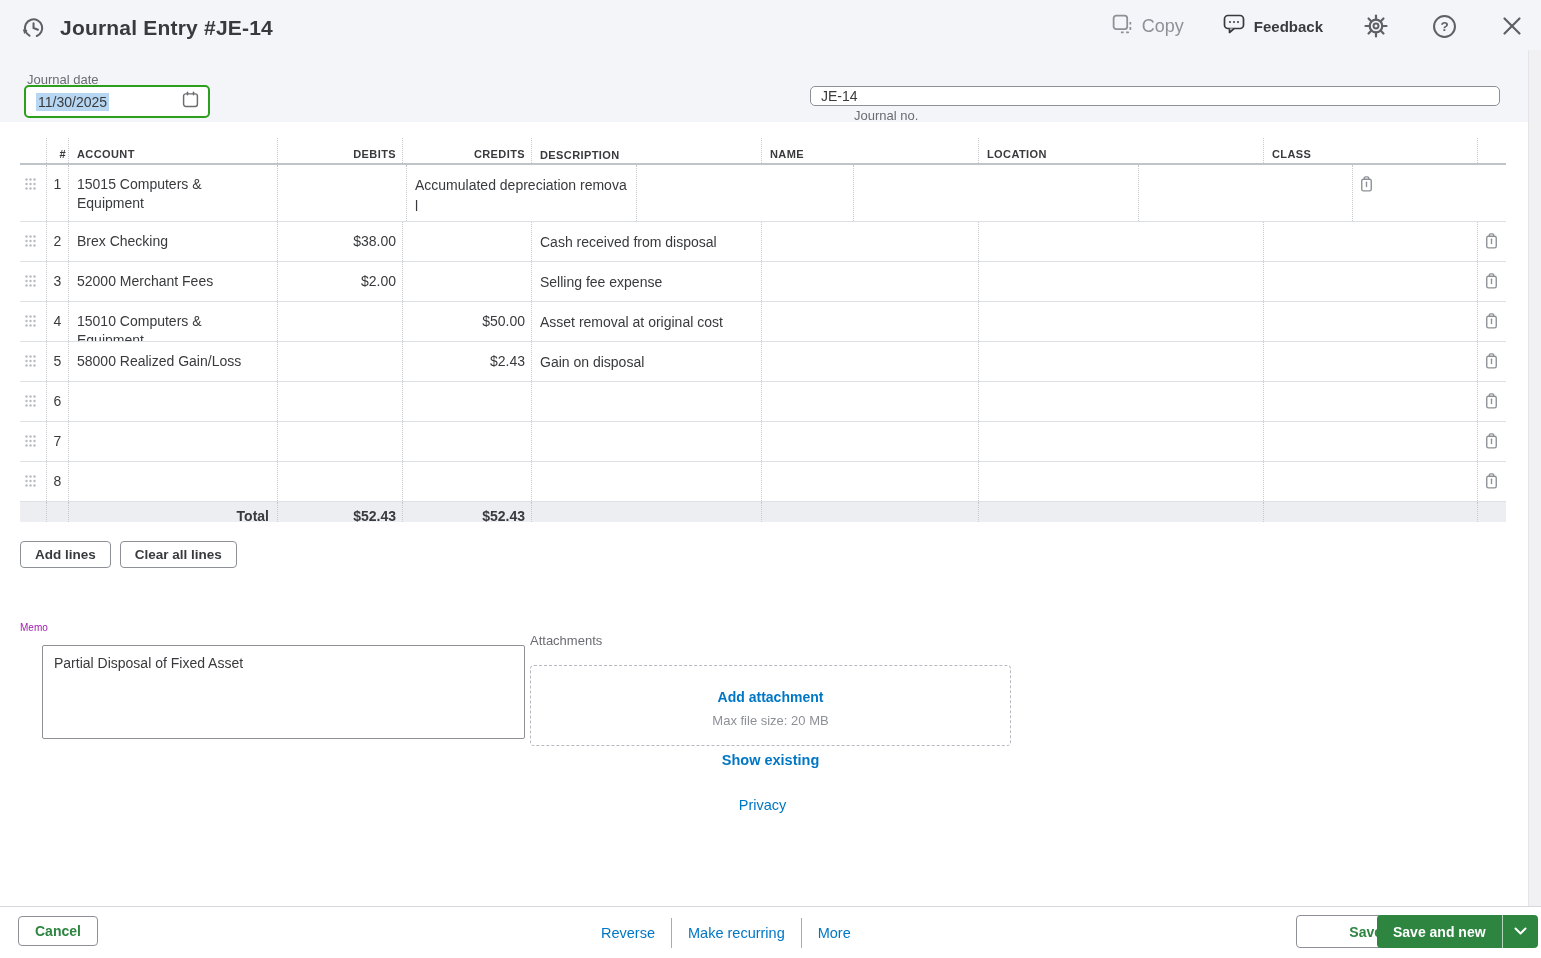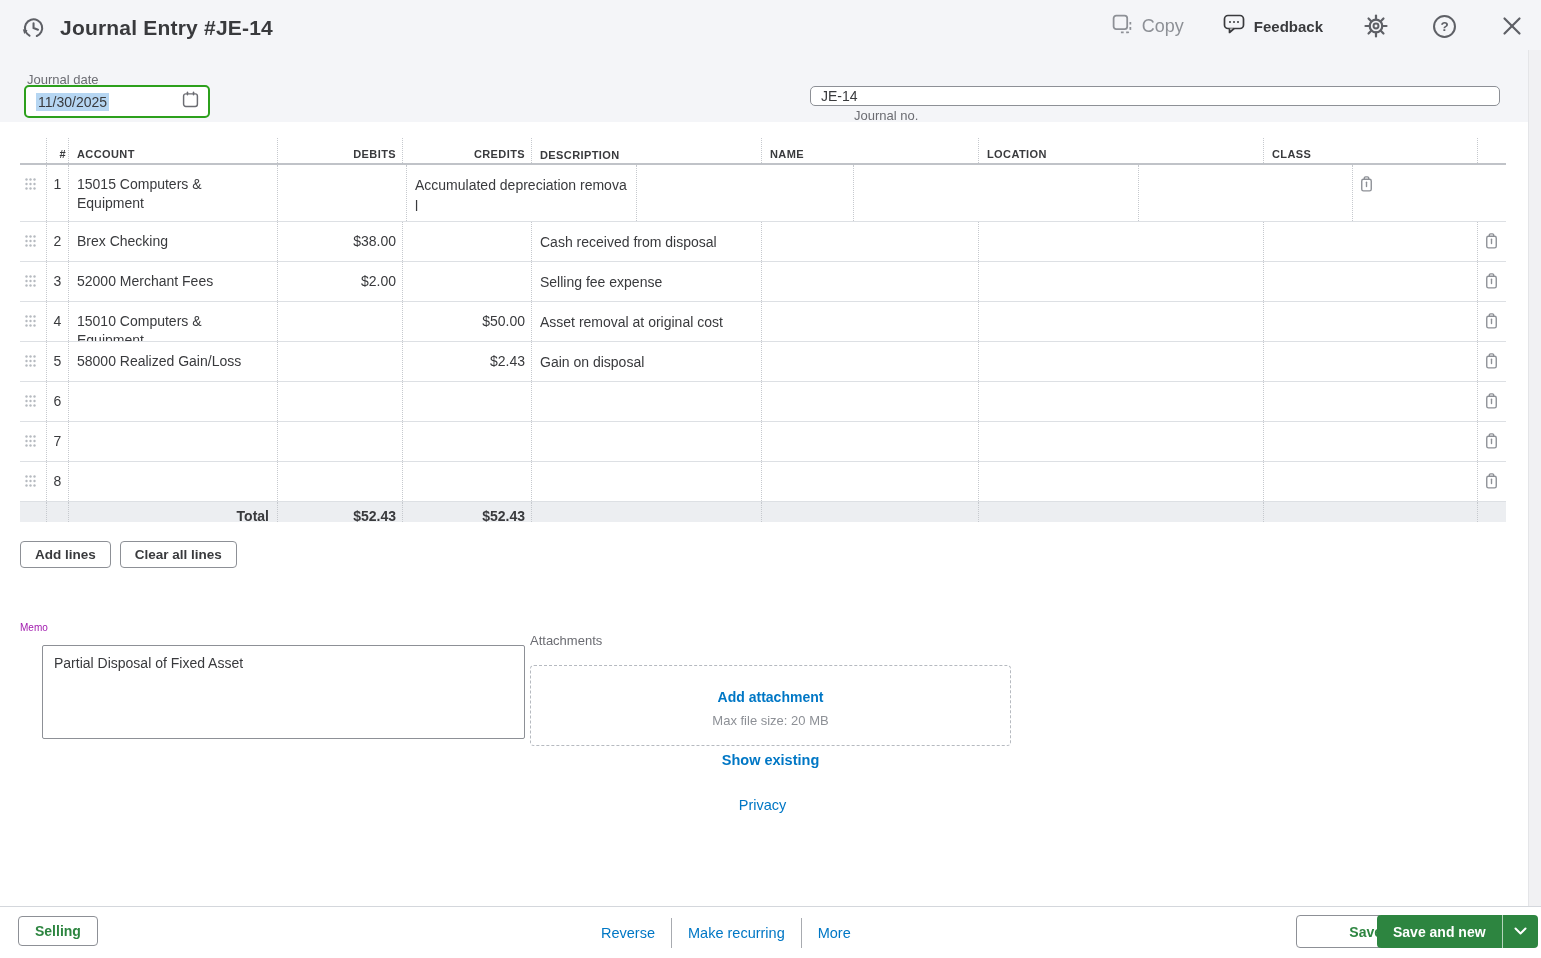--- a/index.html
+++ b/index.html
@@ -443,21 +443,21 @@
 <div class="attach-box">
   <span class="attach-add">Add attachment</span>
   <div class="attach-max">Max file size: 20 MB</div>
 </div>
 <div class="show-existing">Show existing</div>
 <div class="privacy">Privacy</div>
 
 <div class="scrollbar"></div>
 
 <div class="footer">
-  <button class="cancel-btn">Selling</button>
+  <button class="cancel-btn">Cancel</button>
   <div class="mid-links">
     <span class="flink">Reverse</span>
     <span class="vsep"></span>
     <span class="flink">Make recurring</span>
     <span class="vsep"></span>
     <span class="flink">More</span>
   </div>
   <button class="save-btn">Save</button>
   <div class="savenew-group">
     <button class="savenew-main">Save and new</button>

